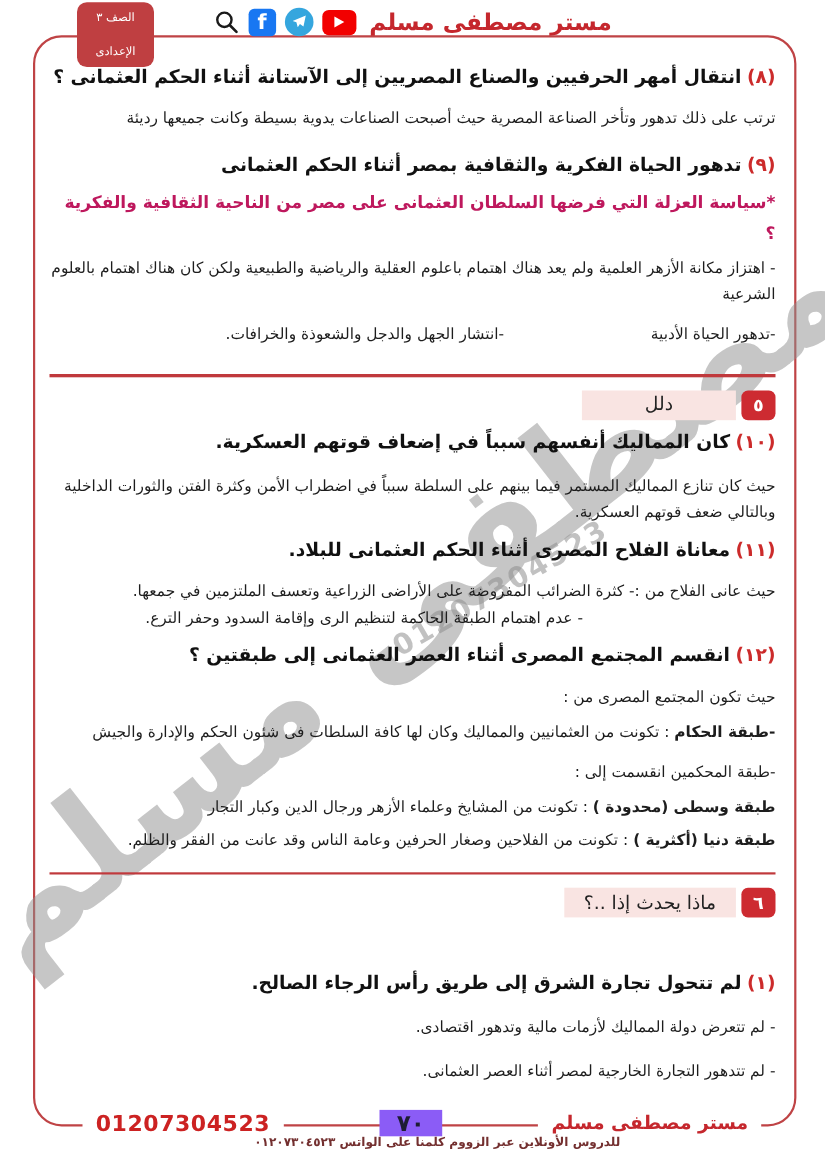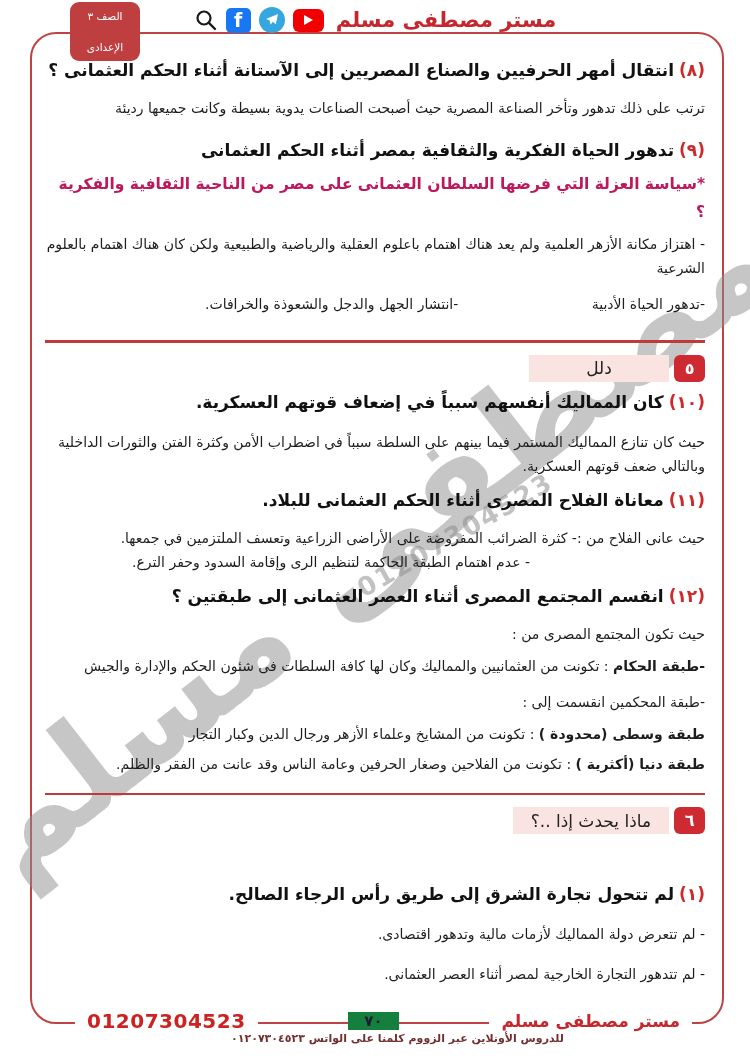--- a/index.html
+++ b/index.html
@@ -56,21 +56,21 @@
   .sec-title.wide{min-width:140px;}
   .indent-mid{padding-right:175px;}
   .underline{text-underline-offset:4px;}
   .b{font-weight:bold;}
   .q1-gap{margin-top:46px;}
 
   
   .footer-row{position:absolute;top:1009px;left:75px;right:58px;display:flex;
               align-items:center;justify-content:space-between;z-index:4;direction:rtl;}
   .footer-row .f-brand{color:#c5272d;font-weight:bold;font-size:17px;background:#fff;padding:0 12px;}
-  .footer-row .f-page{color:#1d1d33;font-weight:bold;font-size:15px;background:#15803d;padding:0 16px;}
+  .footer-row .f-page{color:#1d1d33;font-weight:bold;font-size:21px;background:#8b5cf6;padding:0 16px;}
   .footer-row .f-phone{color:#cc2222;font-weight:bold;font-size:20px;background:#fff;
                        padding:0 12px;direction:ltr;letter-spacing:.5px;}
   .tagline{position:absolute;top:1032px;left:45px;width:705px;text-align:center;
            color:#732f2f;font-weight:bold;font-size:11px;z-index:4;}
 </style>
 </head>
 <body>
 
 <div>
 

